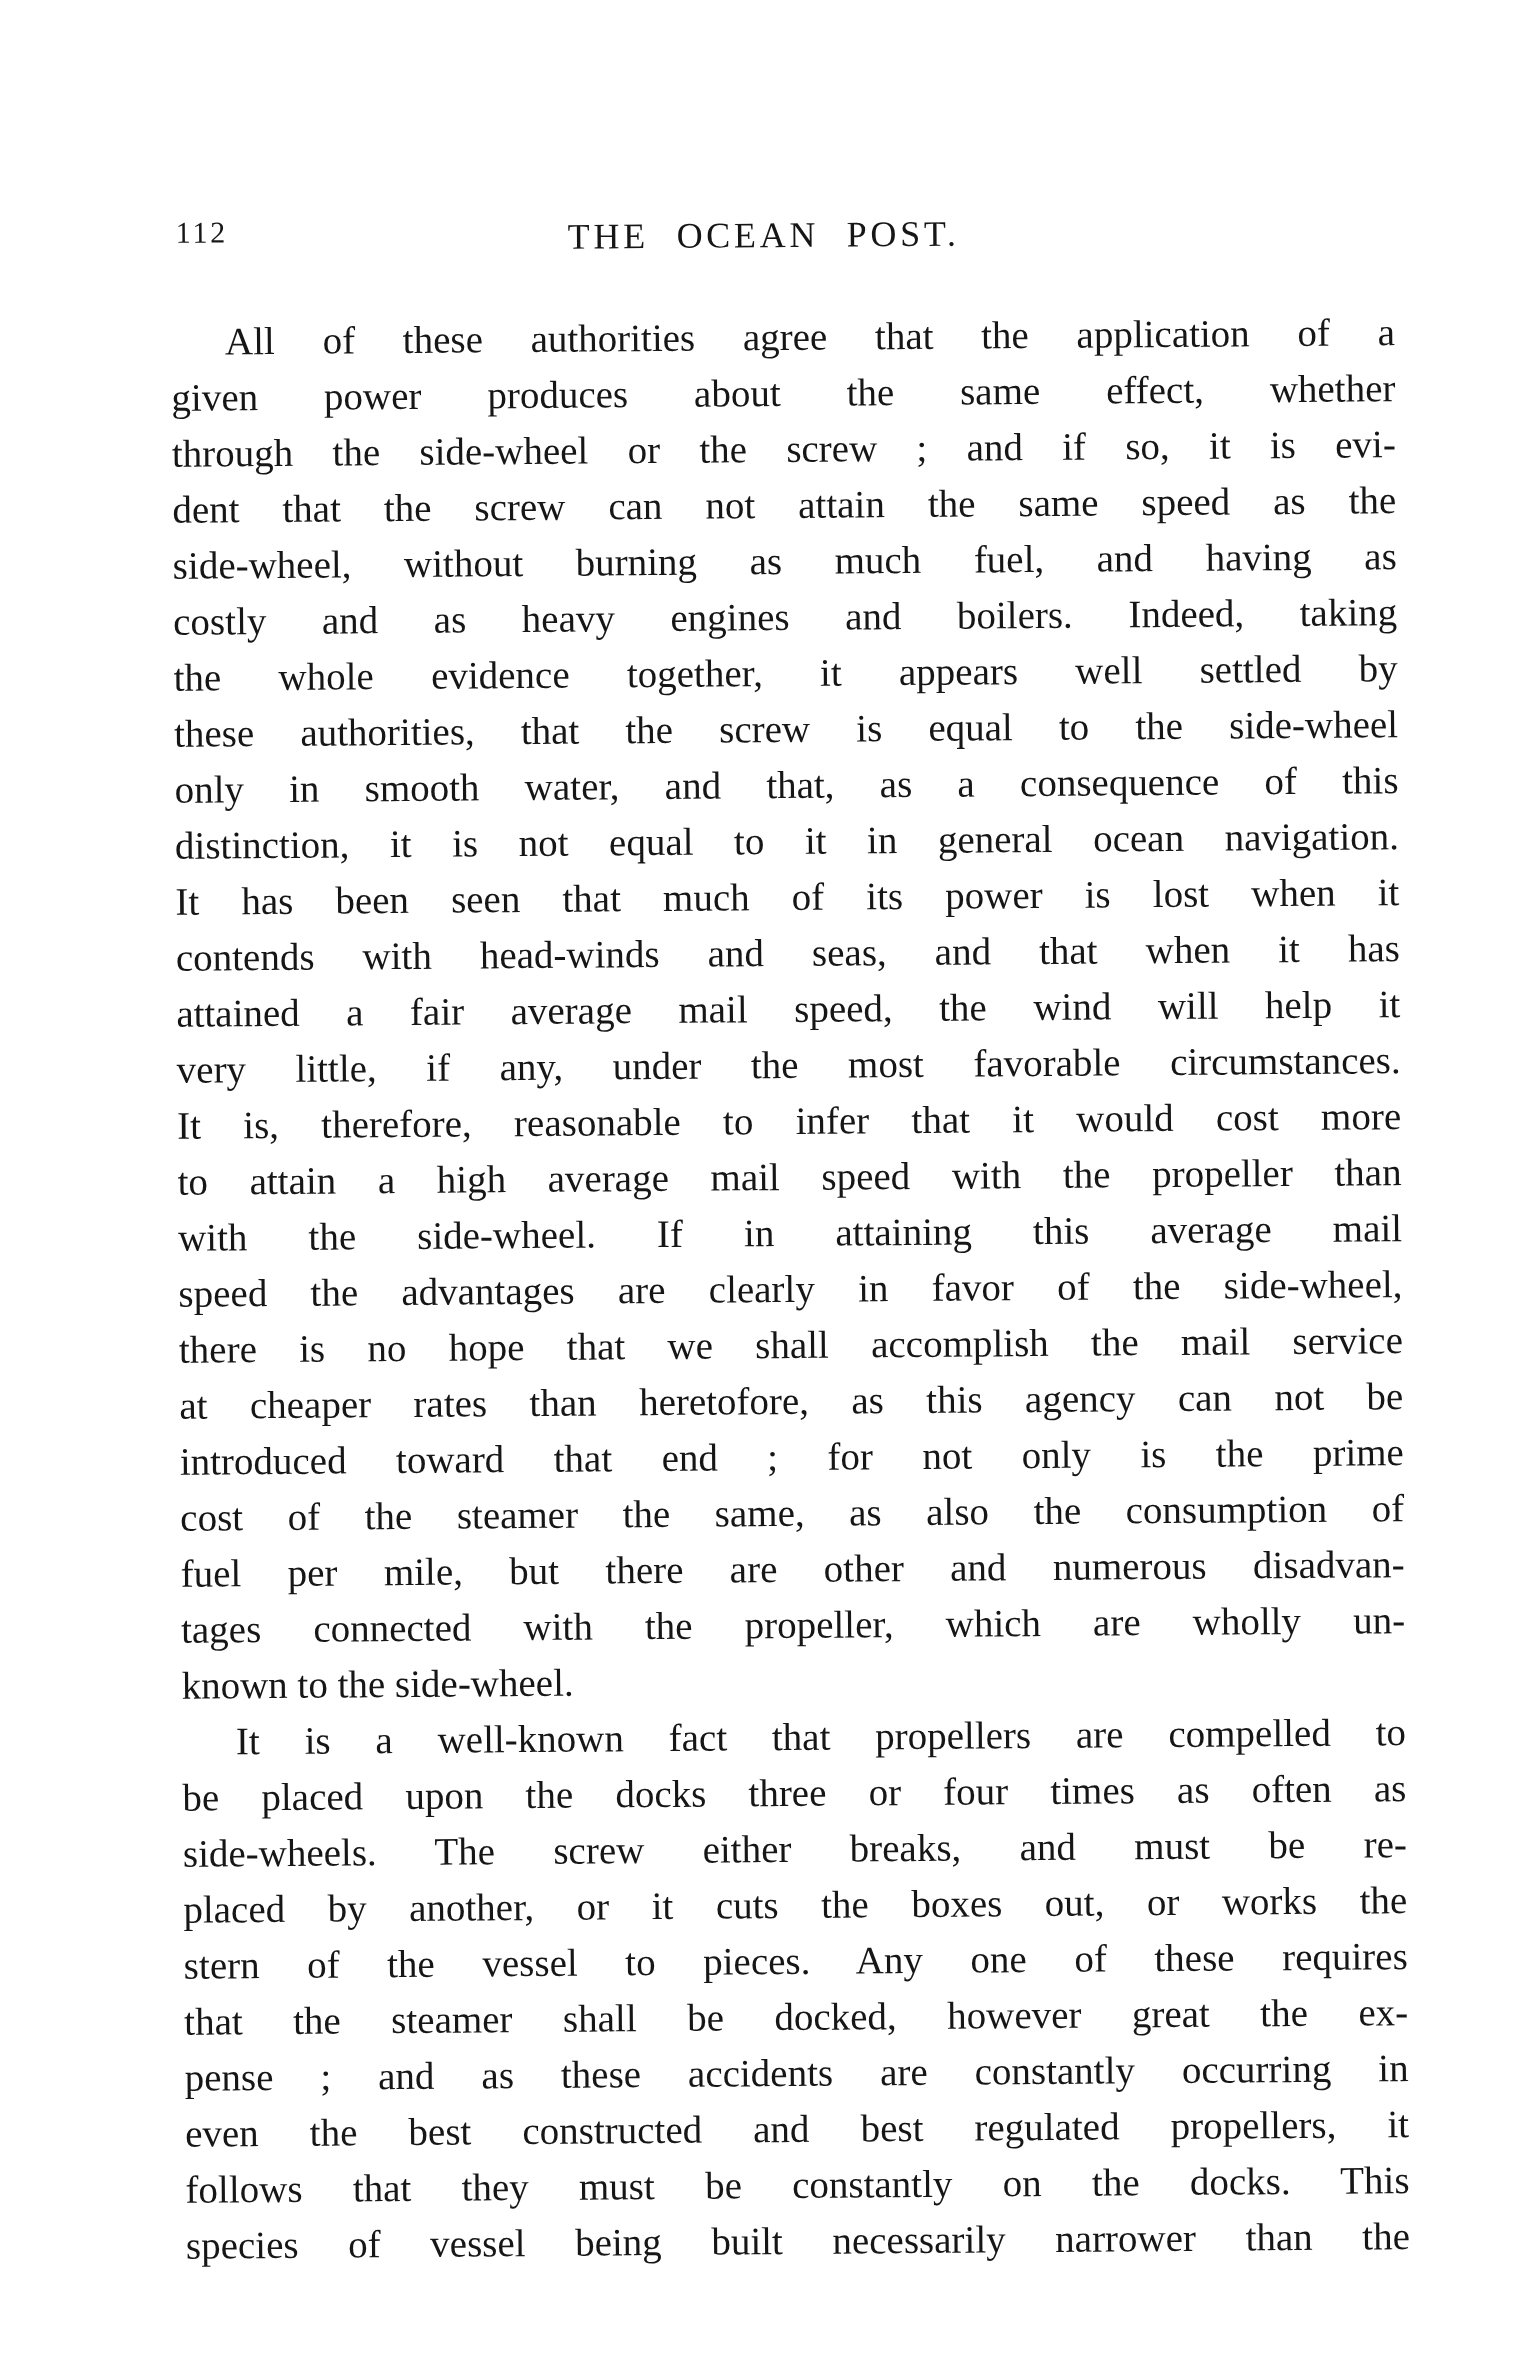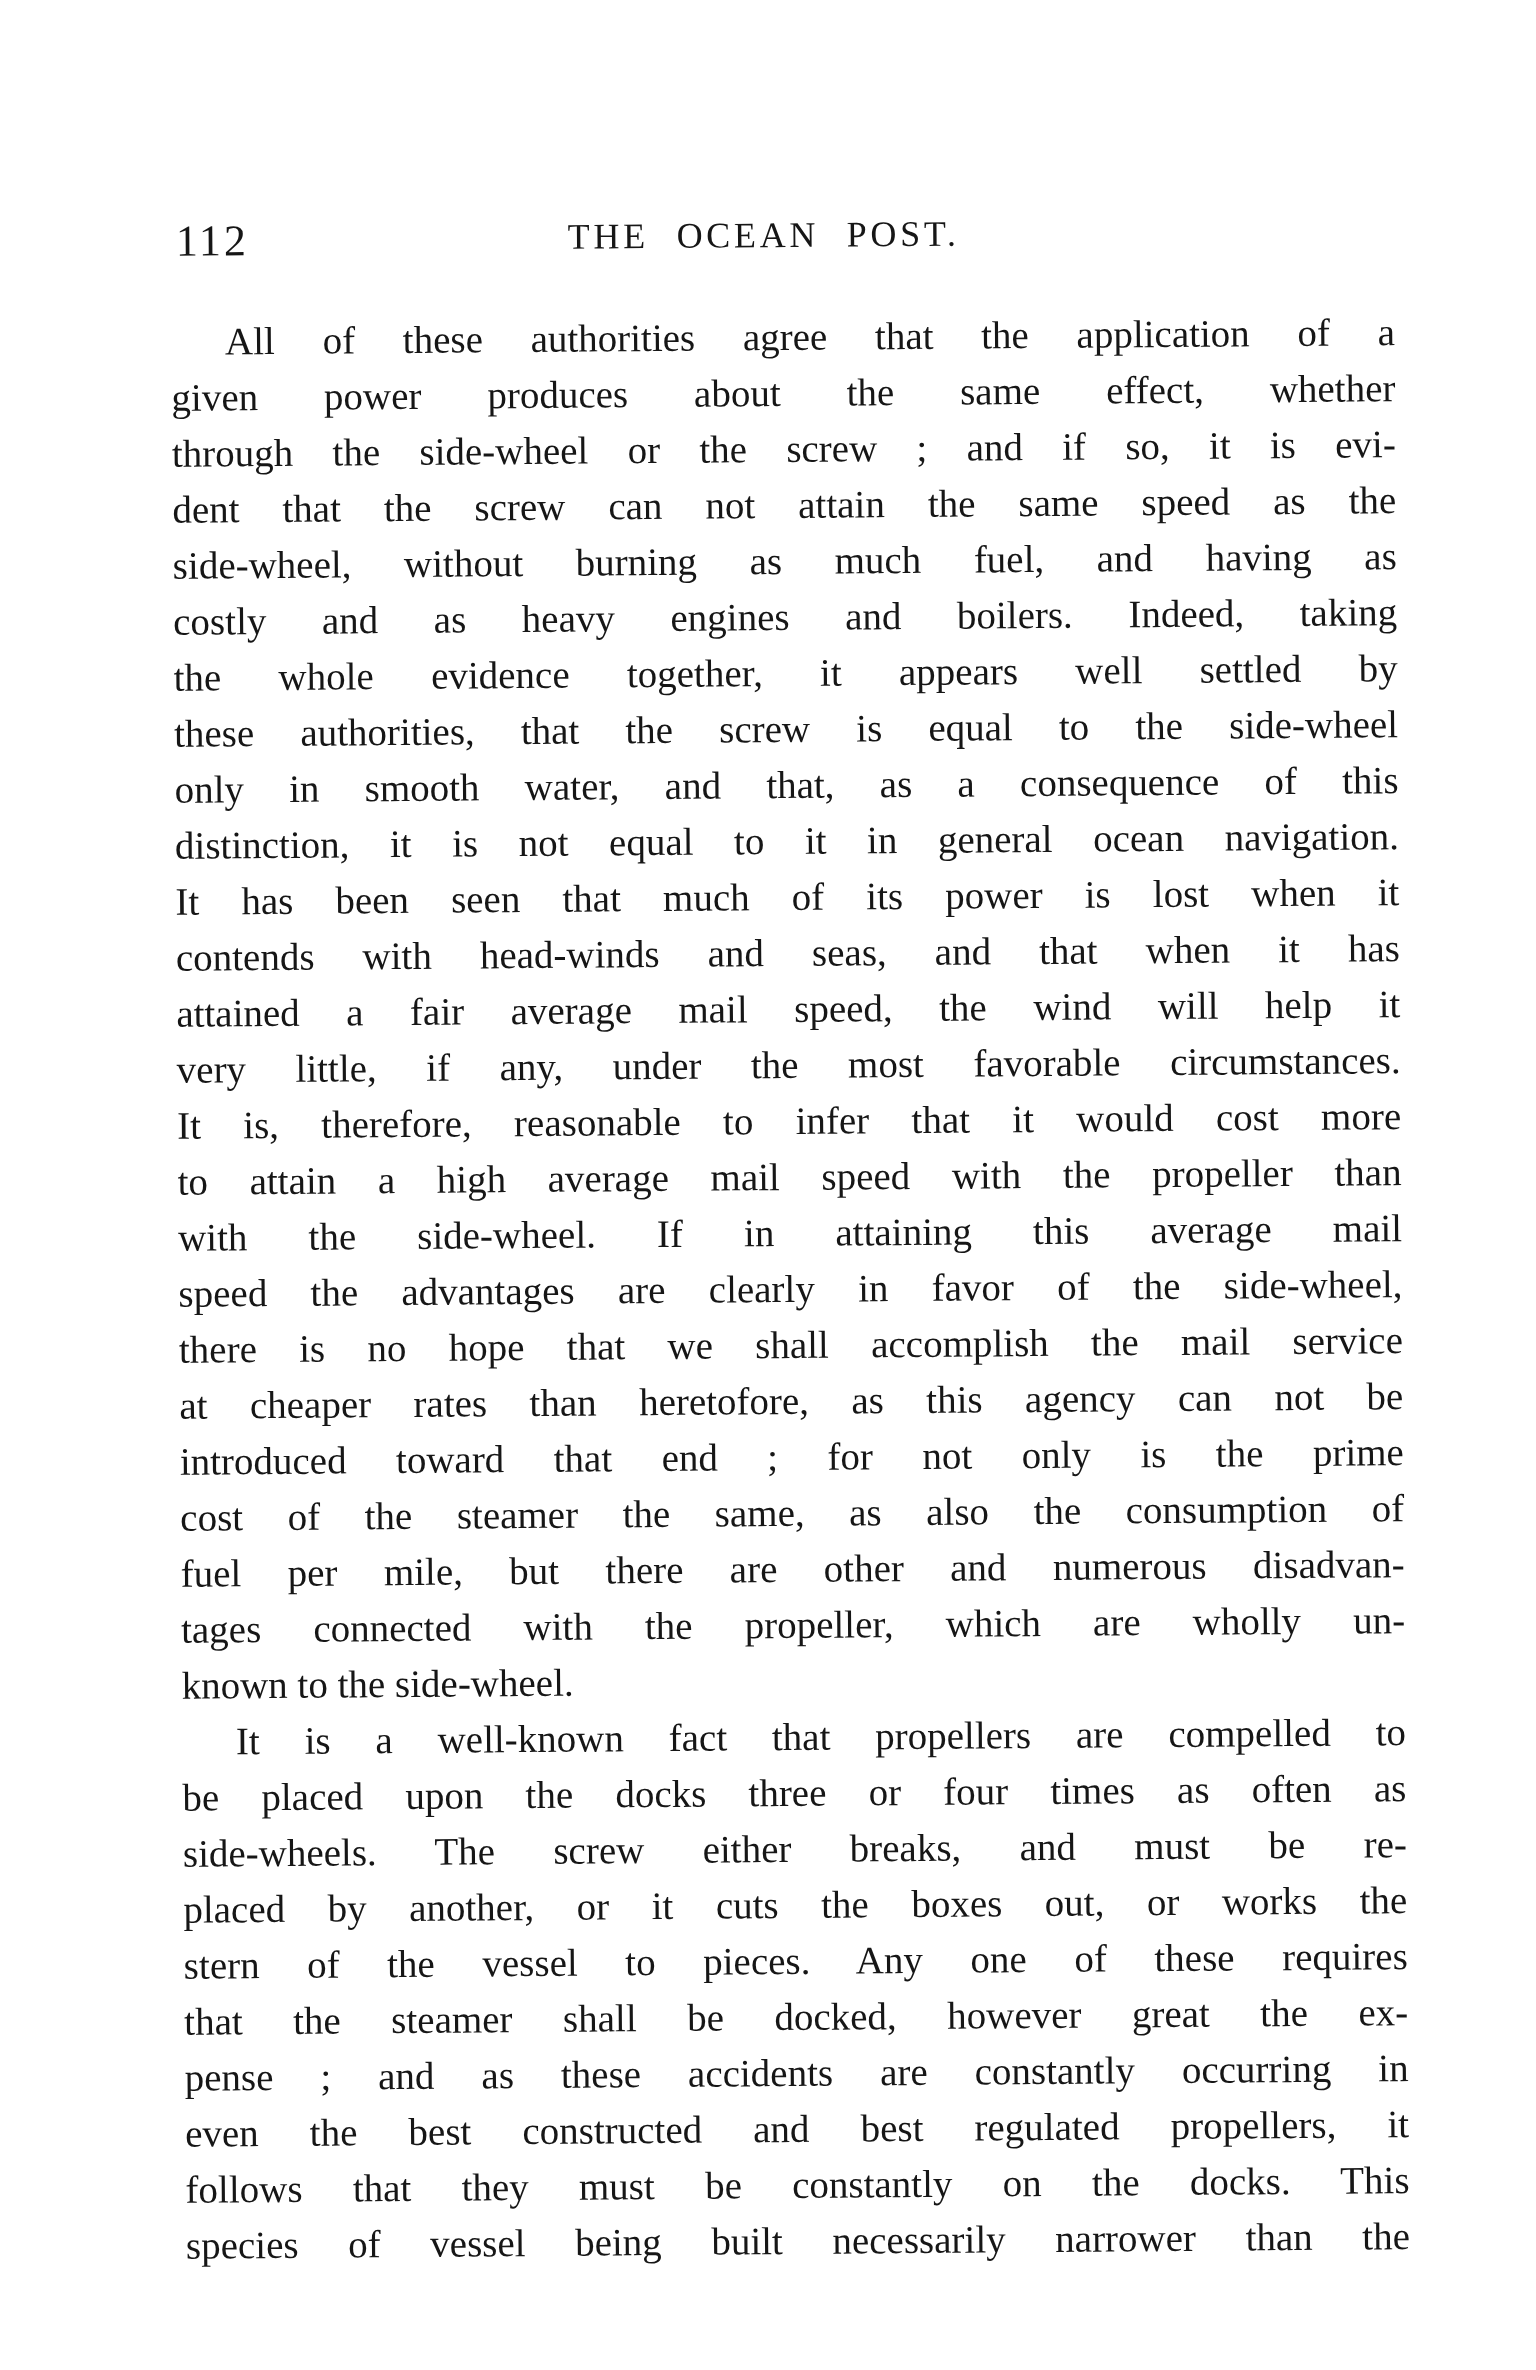--- a/index.html
+++ b/index.html
@@ -26,21 +26,21 @@
     transform-origin: 50% 0;
   }
   .header {
     position: relative;
     height: 46px;
   }
   .folio {
     position: absolute;
     left: 5.6px;
     top: 0;
-    font-size: 44px;
+    font-size: 30px;
     letter-spacing: 2.8px;
   }
   .running-title {
     position: absolute;
     left: 0;
     right: 37px;
     top: 2.8px;
     text-align: center;
     font-size: 36px;
     letter-spacing: 3.7px;

